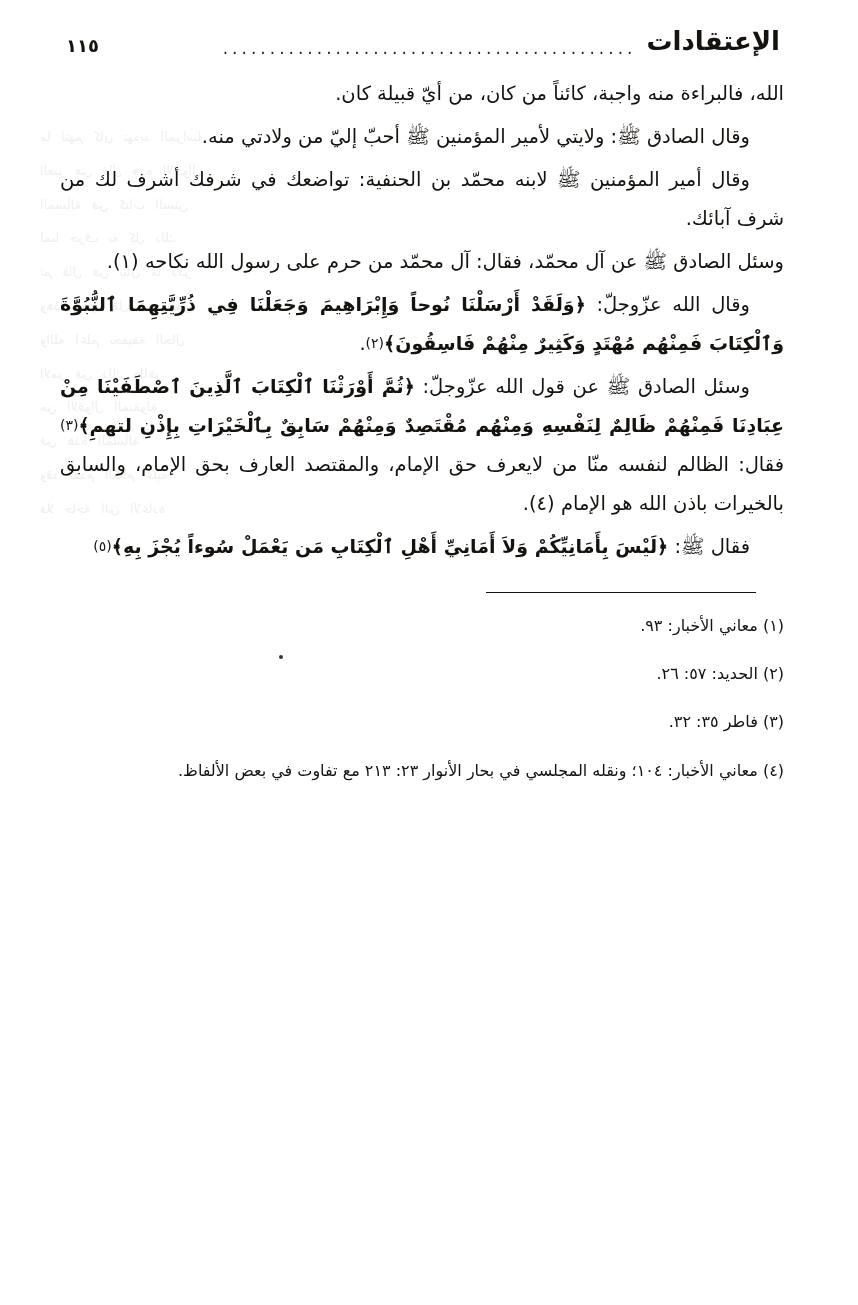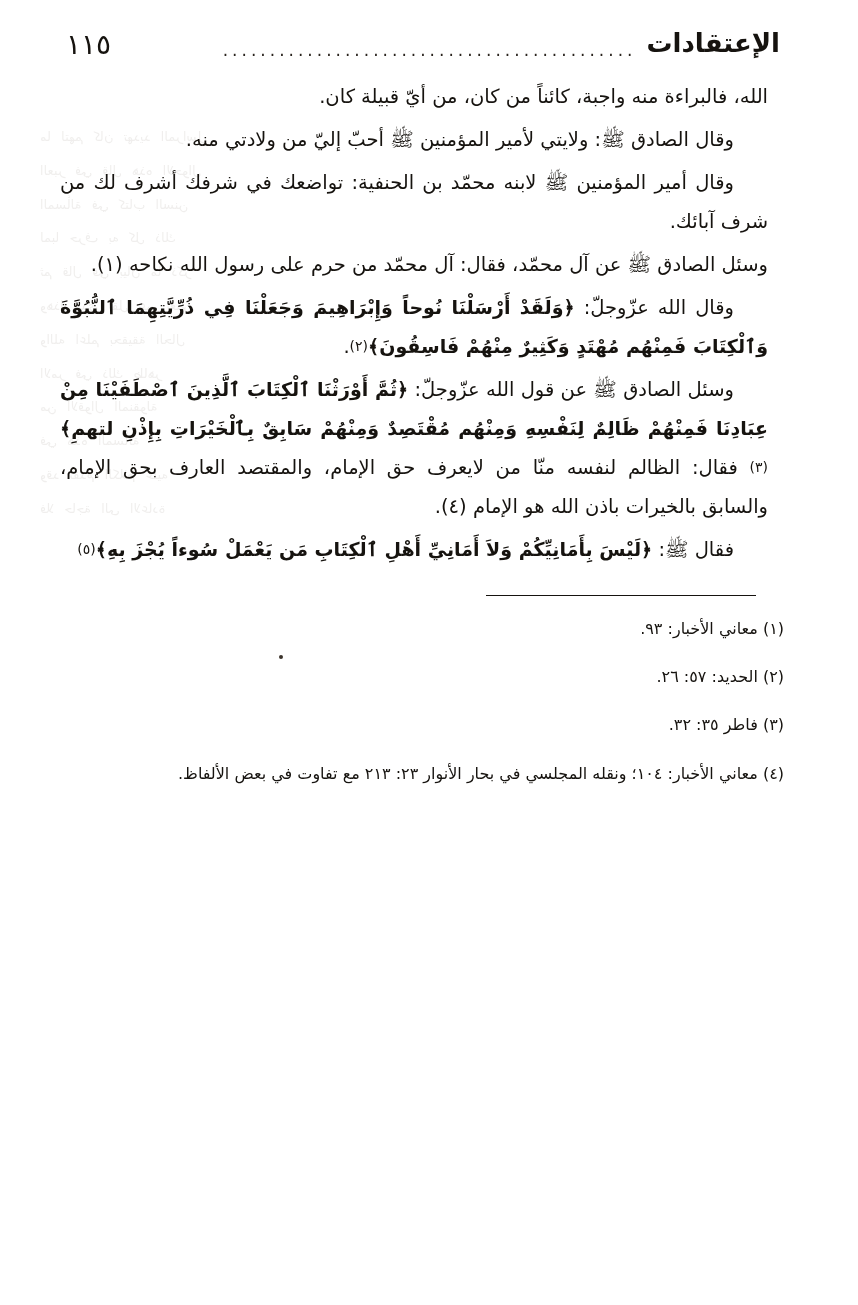--- a/index.html
+++ b/index.html
@@ -59,36 +59,37 @@
     flex: 1;
     overflow: hidden;
     white-space: nowrap;
     font-size: 17px;
     letter-spacing: 4px;
     color: #2a241e;
     margin: 0 10px;
     transform: translateY(4px);
   }
   .page-num {
-    font-size: 28px;
+    font-size: 18px;
     letter-spacing: 1px;
     white-space: nowrap;
     padding-left: 6px;
     transform: translateY(2px);
+    font-weight: bold;
   }
 
   
   .body-text {
     direction: rtl;
     text-align: justify;
     font-size: 19.5px;
     line-height: 2.0;
   }
   .body-text p {
-    margin: 0 16px 4px 0;
+    margin: 0 0 4px 0;
   }
   .indent { text-indent: 34px; }
   .gap { margin-top: 16px; }
 
   .quran {
     font-weight: bold;
     font-size: 19px;
     letter-spacing: 0.3px;
   }
   .sup {

